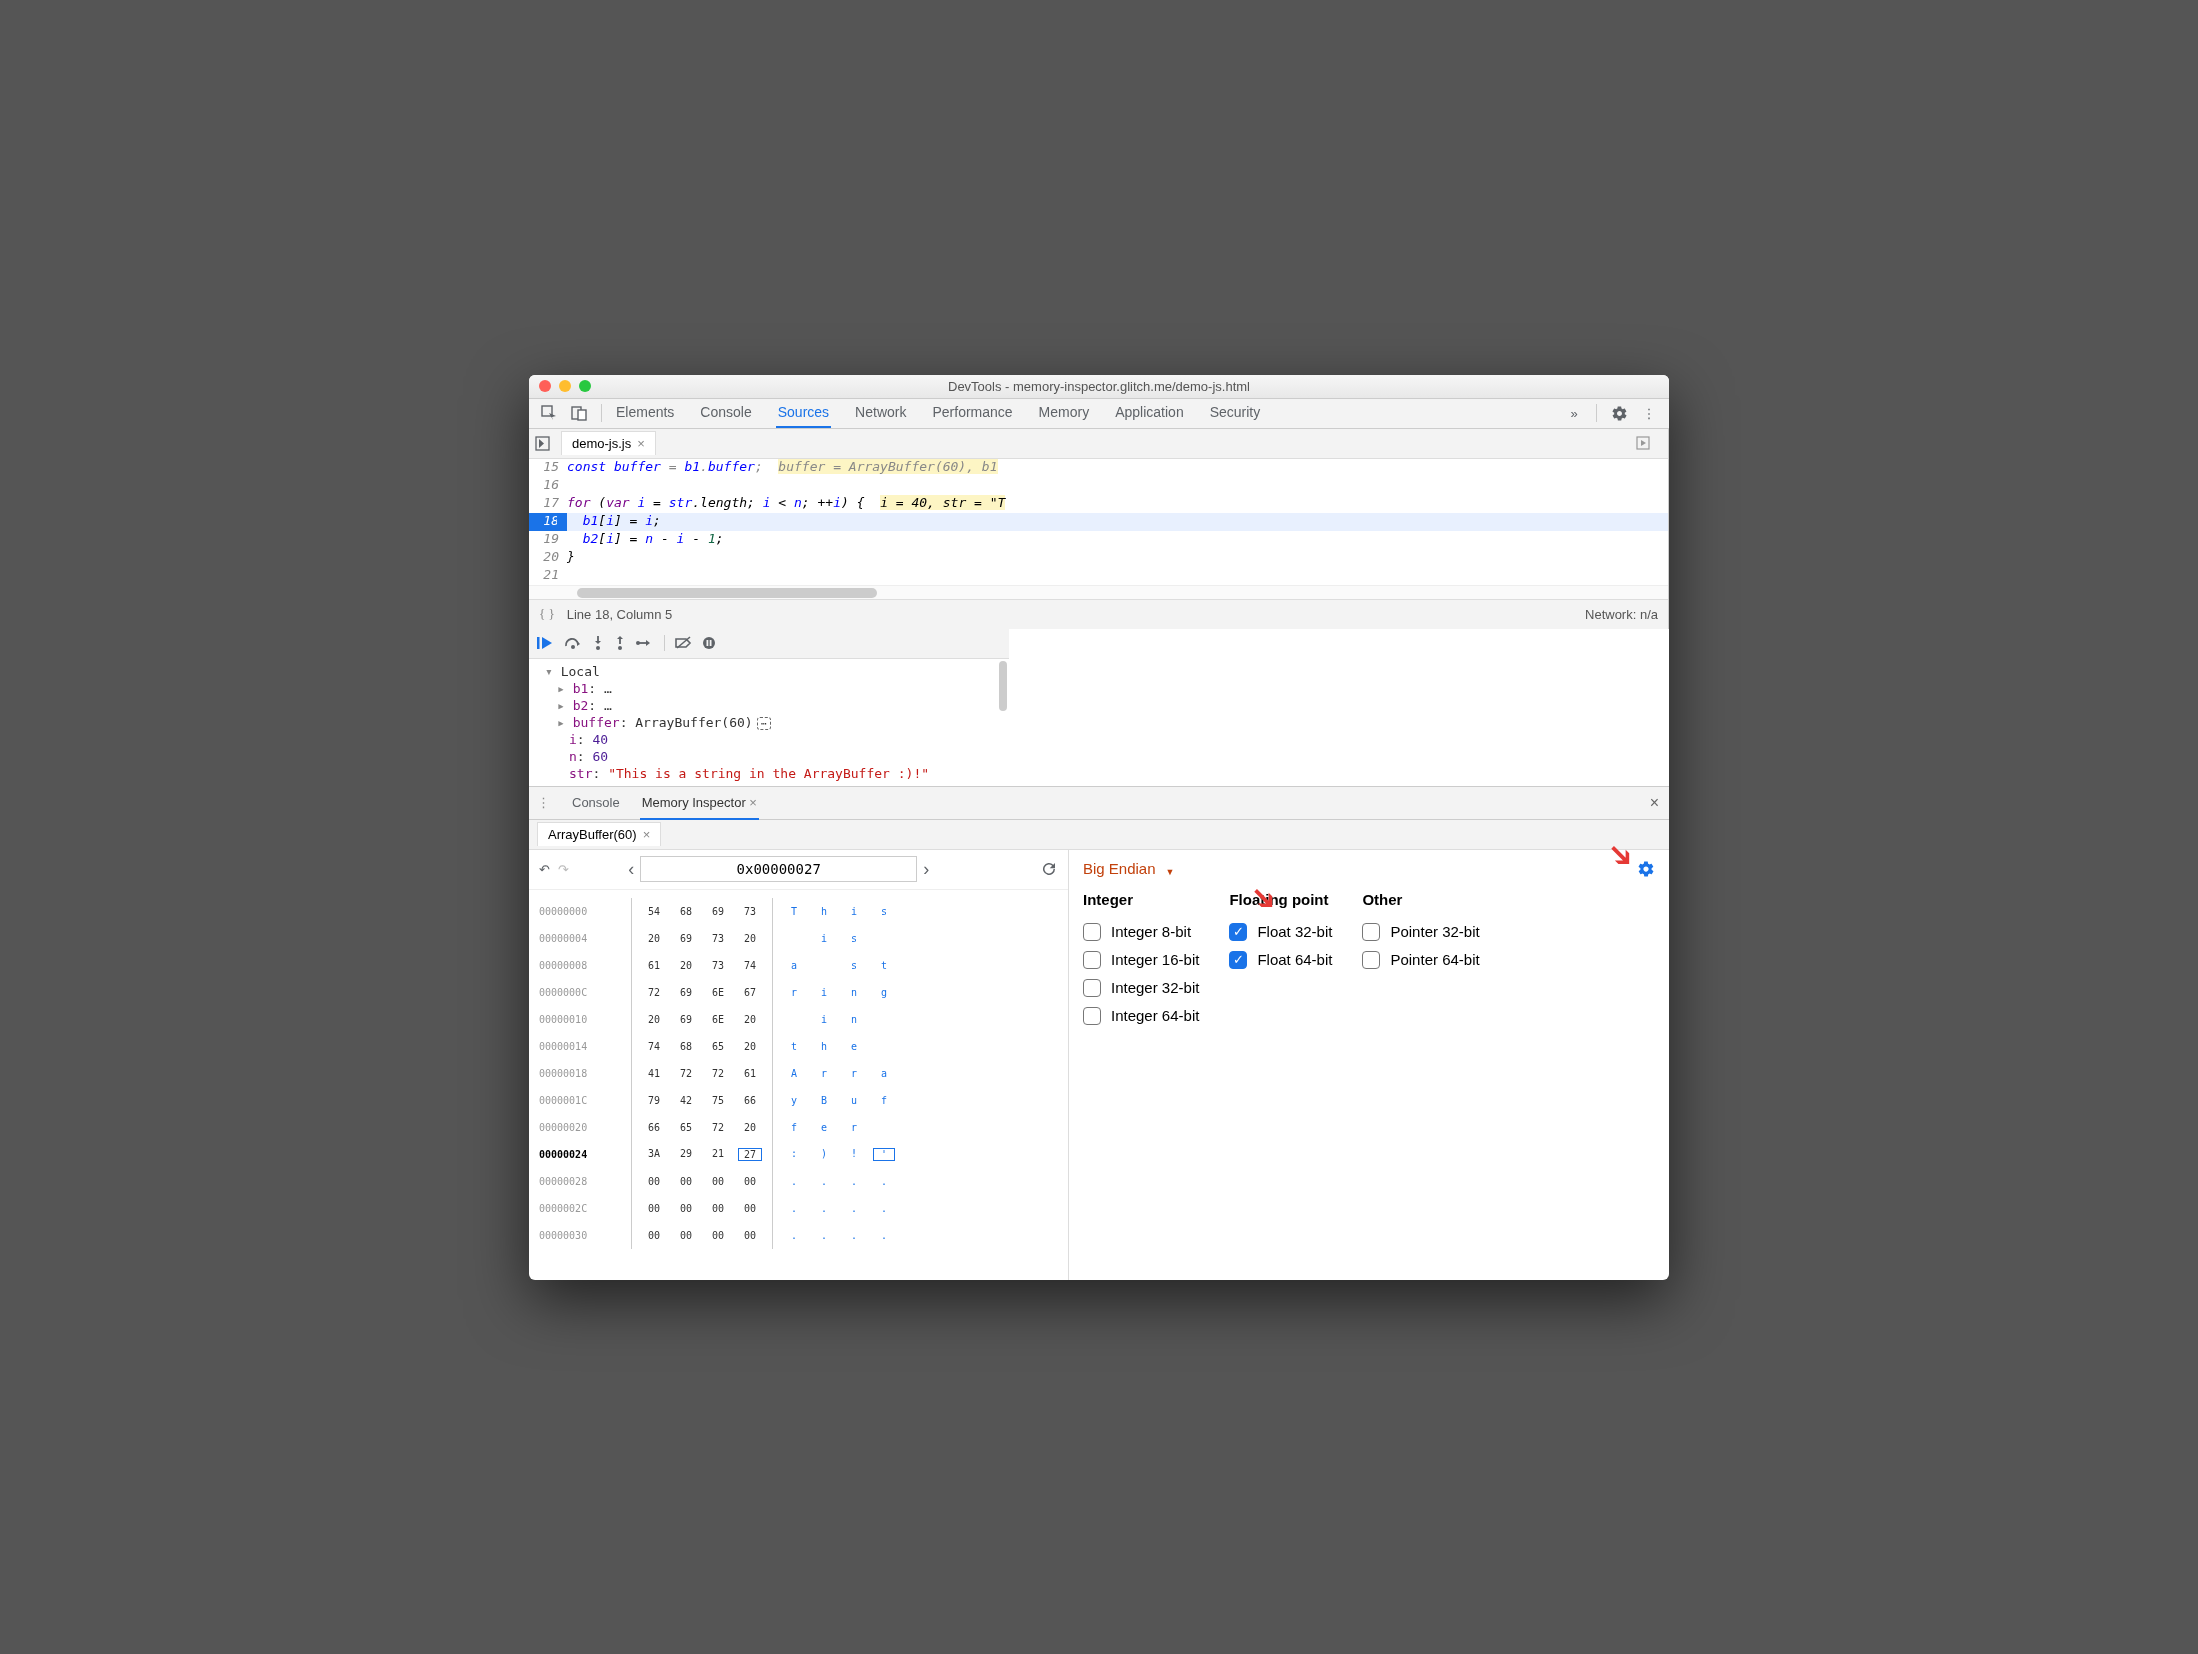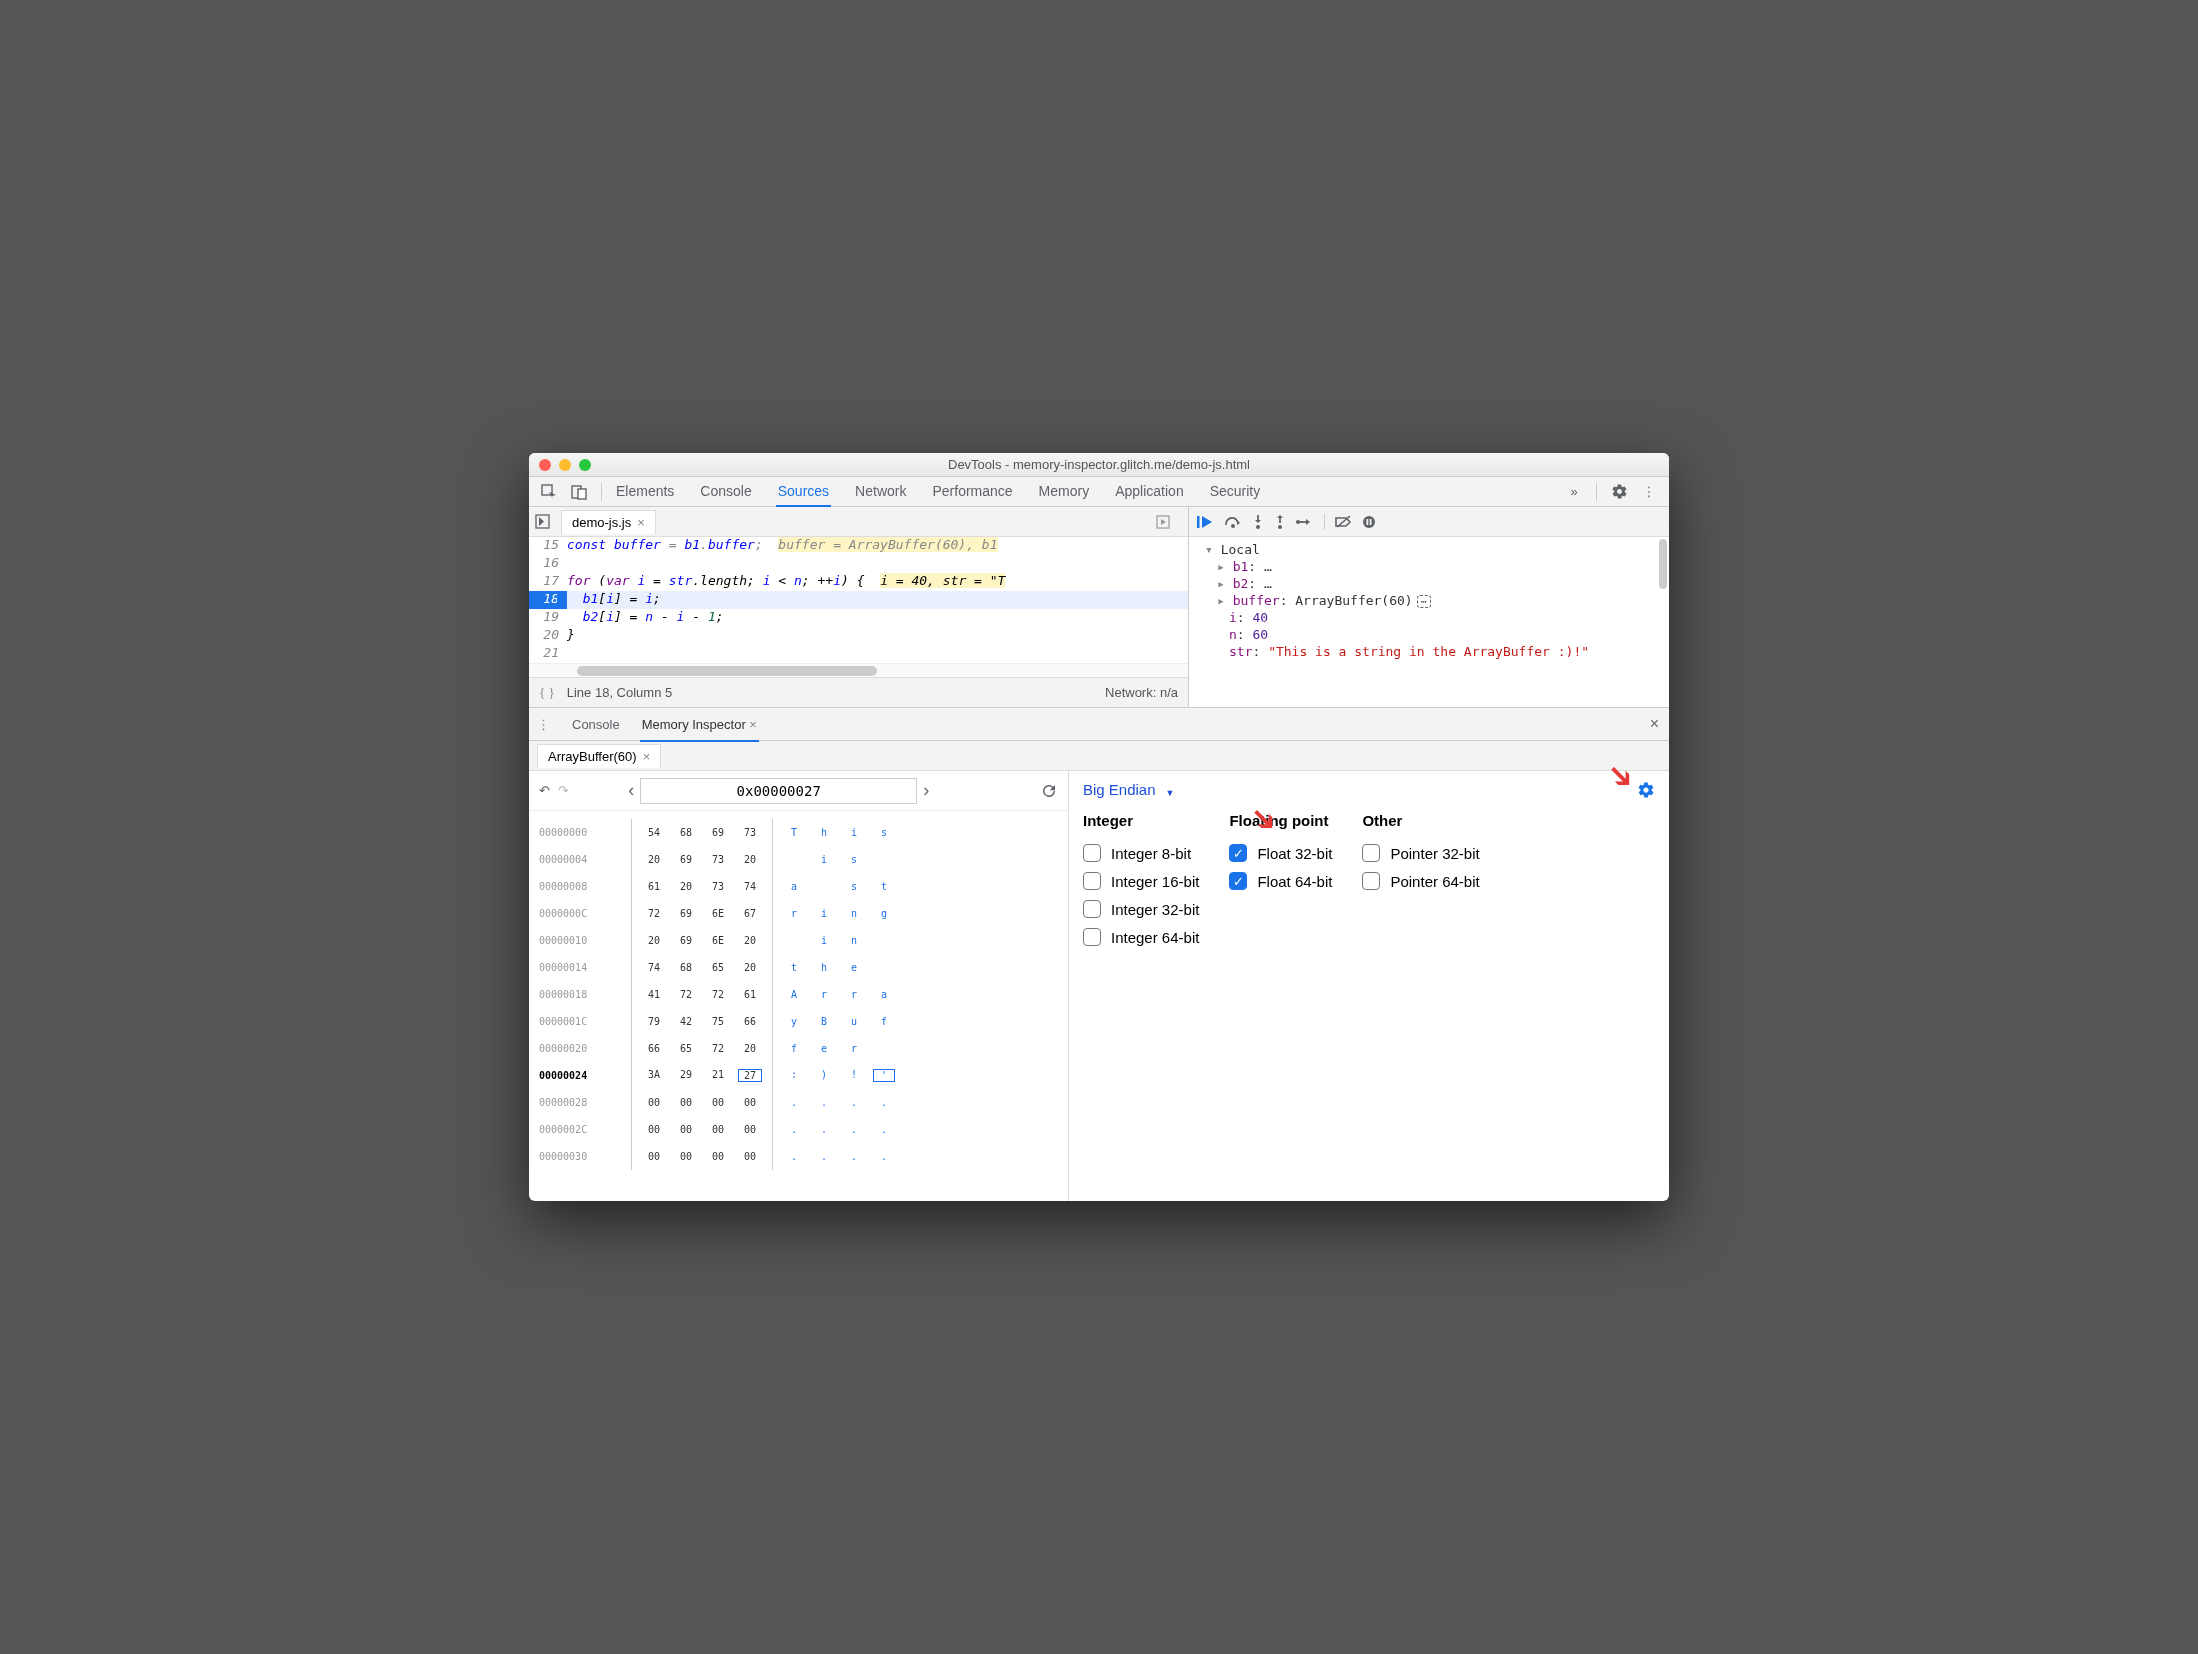--- a/index.html
+++ b/index.html
@@ -38,21 +38,21 @@
   border-bottom: 1px solid #ccc;
   background: #f3f3f3;
   padding: 0 6px;
   gap: 2px;
 }
 .toolbar .iconbtn { width: 28px; height:28px; display:flex; align-items:center; justify-content:center; color:#5f6368;}
 .toolbar .sep { width:1px; height:18px; background:#ccc; margin:0 6px;}
 .tabs { display:flex; gap: 22px; padding-left:4px; flex:1; font-size:14px; color:#5f6368;}
 .tabs .tab { padding: 6px 2px; cursor:pointer;}
 .tabs .tab.active { color:#1a73e8; border-bottom:2px solid #1a73e8;}
-.split { display:flex; }
+.split { display:flex;flex-direction:column; }
 .srcpane { flex:1; border-right:1px solid #ccc; display:flex; flex-direction:column;}
 .filetab-row { height:30px; border-bottom:1px solid #ddd; display:flex; align-items:center; background:#f3f3f3; padding-left:6px;}
 .filetab-row .iconbtn{width:26px;color:#5f6368;}
 .file-tab { background:#fff; padding:4px 10px; border:1px solid #ddd; border-bottom:none; display:flex; align-items:center; gap:6px; font-size:13px;}
 .file-tab .x{color:#888;}
 .filetab-row .right{margin-left:auto;margin-right:6px;color:#999;}
 .code { font-family: Menlo, monospace; font-size:13px; position:relative;}
 .code .row { display:flex; height:18px;font-style:italic; }
 .code .gut { width:38px; text-align:right; padding-right:8px; color:#888;}
 .code .ln { white-space:pre; flex:1;}
@@ -93,21 +93,21 @@
 .hexbody{font-family:Menlo,monospace;font-size:10px;padding:8px 10px;overflow:auto;flex:1;}
 .hrow{display:flex;gap:0;height:27px;align-items:center;}
 .haddr{width:82px;color:#999;}
 .hrow.cur .haddr{color:#000;font-weight:bold;}
 .hcells{display:flex;gap:8px;}
 .hcell{width:24px;text-align:center;color:#333;}
 .vline{width:1px;align-self:stretch;background:#ccc;margin:0 10px;}
 .acell{width:22px;text-align:center;color:#1a73e8;}
 .boxed{border:1px solid #1a73e8;padding:0 2px;}
 .valpane{flex:1;padding:10px 14px;position:relative;}
-.endian{display:flex;align-items:flex-end;gap:10px;font-size:15px;color:#1d4ed8;padding-bottom:14px;}
+.endian{display:flex;align-items:flex-end;gap:10px;font-size:15px;color:#c2410c;padding-bottom:14px;}
 .endian .tick{font-size:9px;}
 .gear{position:absolute;right:14px;top:10px;color:#1a73e8;font-size:18px;}
 .val-cols{display:flex;gap:30px;}
 .val-col h4{font-size:15px;font-weight:600;margin-bottom:10px;}
 .chk-row{display:flex;align-items:center;gap:10px;font-size:15px;padding:5px 0;}
 .chkbox{width:18px;height:18px;border:1.5px solid #777;border-radius:4px;display:flex;align-items:center;justify-content:center;color:#fff;font-size:13px;}
 .chkbox.on{background:#1a73e8;border-color:#1a73e8;}
 .arrow{color:#e53935;font-size:32px;position:absolute;transform:rotate(45deg);}
 svg{display:block;}
 .vscroll{position:absolute;right:2px;top:2px;width:8px;height:50px;background:#ccc;border-radius:4px;}

